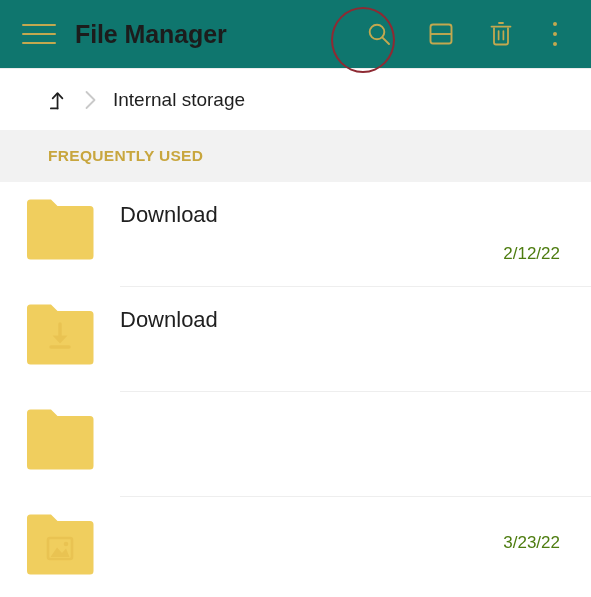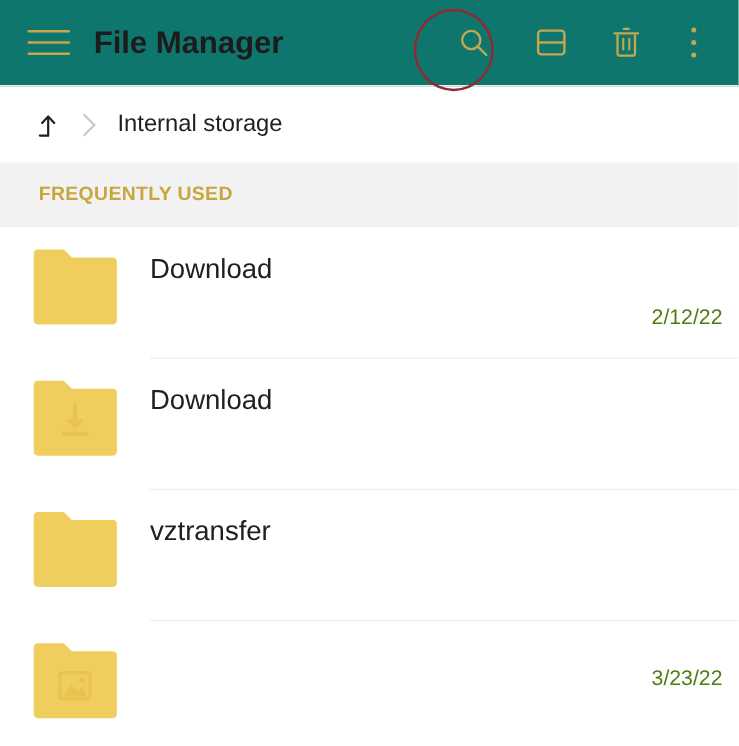--- a/index.html
+++ b/index.html
@@ -96,21 +96,21 @@
     border: 2px solid #8e2a33;
     border-radius: 50%;
     pointer-events: none;
   }
 
   
   #breadcrumb {
     height: 61px;
     display: flex;
     align-items: center;
-    padding-left: 28px;
+    padding-left: 47px;
     box-sizing: border-box;
     background: #ffffff;
   }
   #up-level-icon {
     width: 22px;
     height: 22px;
     flex: 0 0 auto;
     cursor: pointer;
   }
   #crumb-chevron {
@@ -134,20 +134,21 @@
     display: flex;
     align-items: center;
     padding-left: 31px;
     box-sizing: border-box;
   }
   #section-header-label {
     font-size: 15.5px;
     font-weight: bold;
     color: #c8a63e;
     letter-spacing: 0.3px;
+    margin-left: 17px;
   }
 
   
   #file-list {
     background: #ffffff;
   }
   .file-row {
     position: relative;
     height: 105px;
     display: flex;
@@ -170,21 +171,21 @@
     display: flex;
     justify-content: center;
     padding-top: 12px;
     box-sizing: border-box;
   }
   .folder-icon { display: block; }
 
   .row-body {
     flex: 1 1 auto;
     min-width: 0;
-    padding-right: 13px;
+    padding-right: 31px;
     padding-top: 20px;
     box-sizing: border-box;
   }
   .file-name {
     font-size: 22px;
     color: #202020;
     line-height: 26px;
     white-space: nowrap;
     overflow: hidden;
     text-overflow: ellipsis;
@@ -298,21 +299,20 @@
       </div>
       <div class="sep"></div>
     </div>
     <div class="file-row">
       <div class="icon-cell">
         <svg class="folder-icon" width="73" height="70" viewBox="0 0 73 70">
           <path d="M3 9 Q3 5.5 6.5 5.5 L27 5.5 L33.5 12 L66 12 Q69.5 12 69.5 15.5 L69.5 62 Q69.5 65.5 66 65.5 L6.5 65.5 Q3 65.5 3 62 Z" fill="#f0ce5e"></path>
         </svg>
       </div>
       <div class="row-body">
-        <div class="file-name">vztransfer</div>
       </div>
       <div class="sep"></div>
     </div>
     <div class="file-row">
       <div class="icon-cell">
         <svg class="folder-icon" width="73" height="70" viewBox="0 0 73 70">
           <path d="M3 9 Q3 5.5 6.5 5.5 L27 5.5 L33.5 12 L66 12 Q69.5 12 69.5 15.5 L69.5 62 Q69.5 65.5 66 65.5 L6.5 65.5 Q3 65.5 3 62 Z" fill="#f0ce5e"></path>
           <rect x="24" y="29" width="24" height="21" rx="2" fill="none" stroke="#e9c352" stroke-width="2.6"></rect>
           <path d="M26.5 48 L33 38.5 L38 44 L42 39.5 L45.5 48 Z" fill="#e9c352"></path>
           <circle cx="42" cy="35" r="2.3" fill="#e9c352"></circle>

